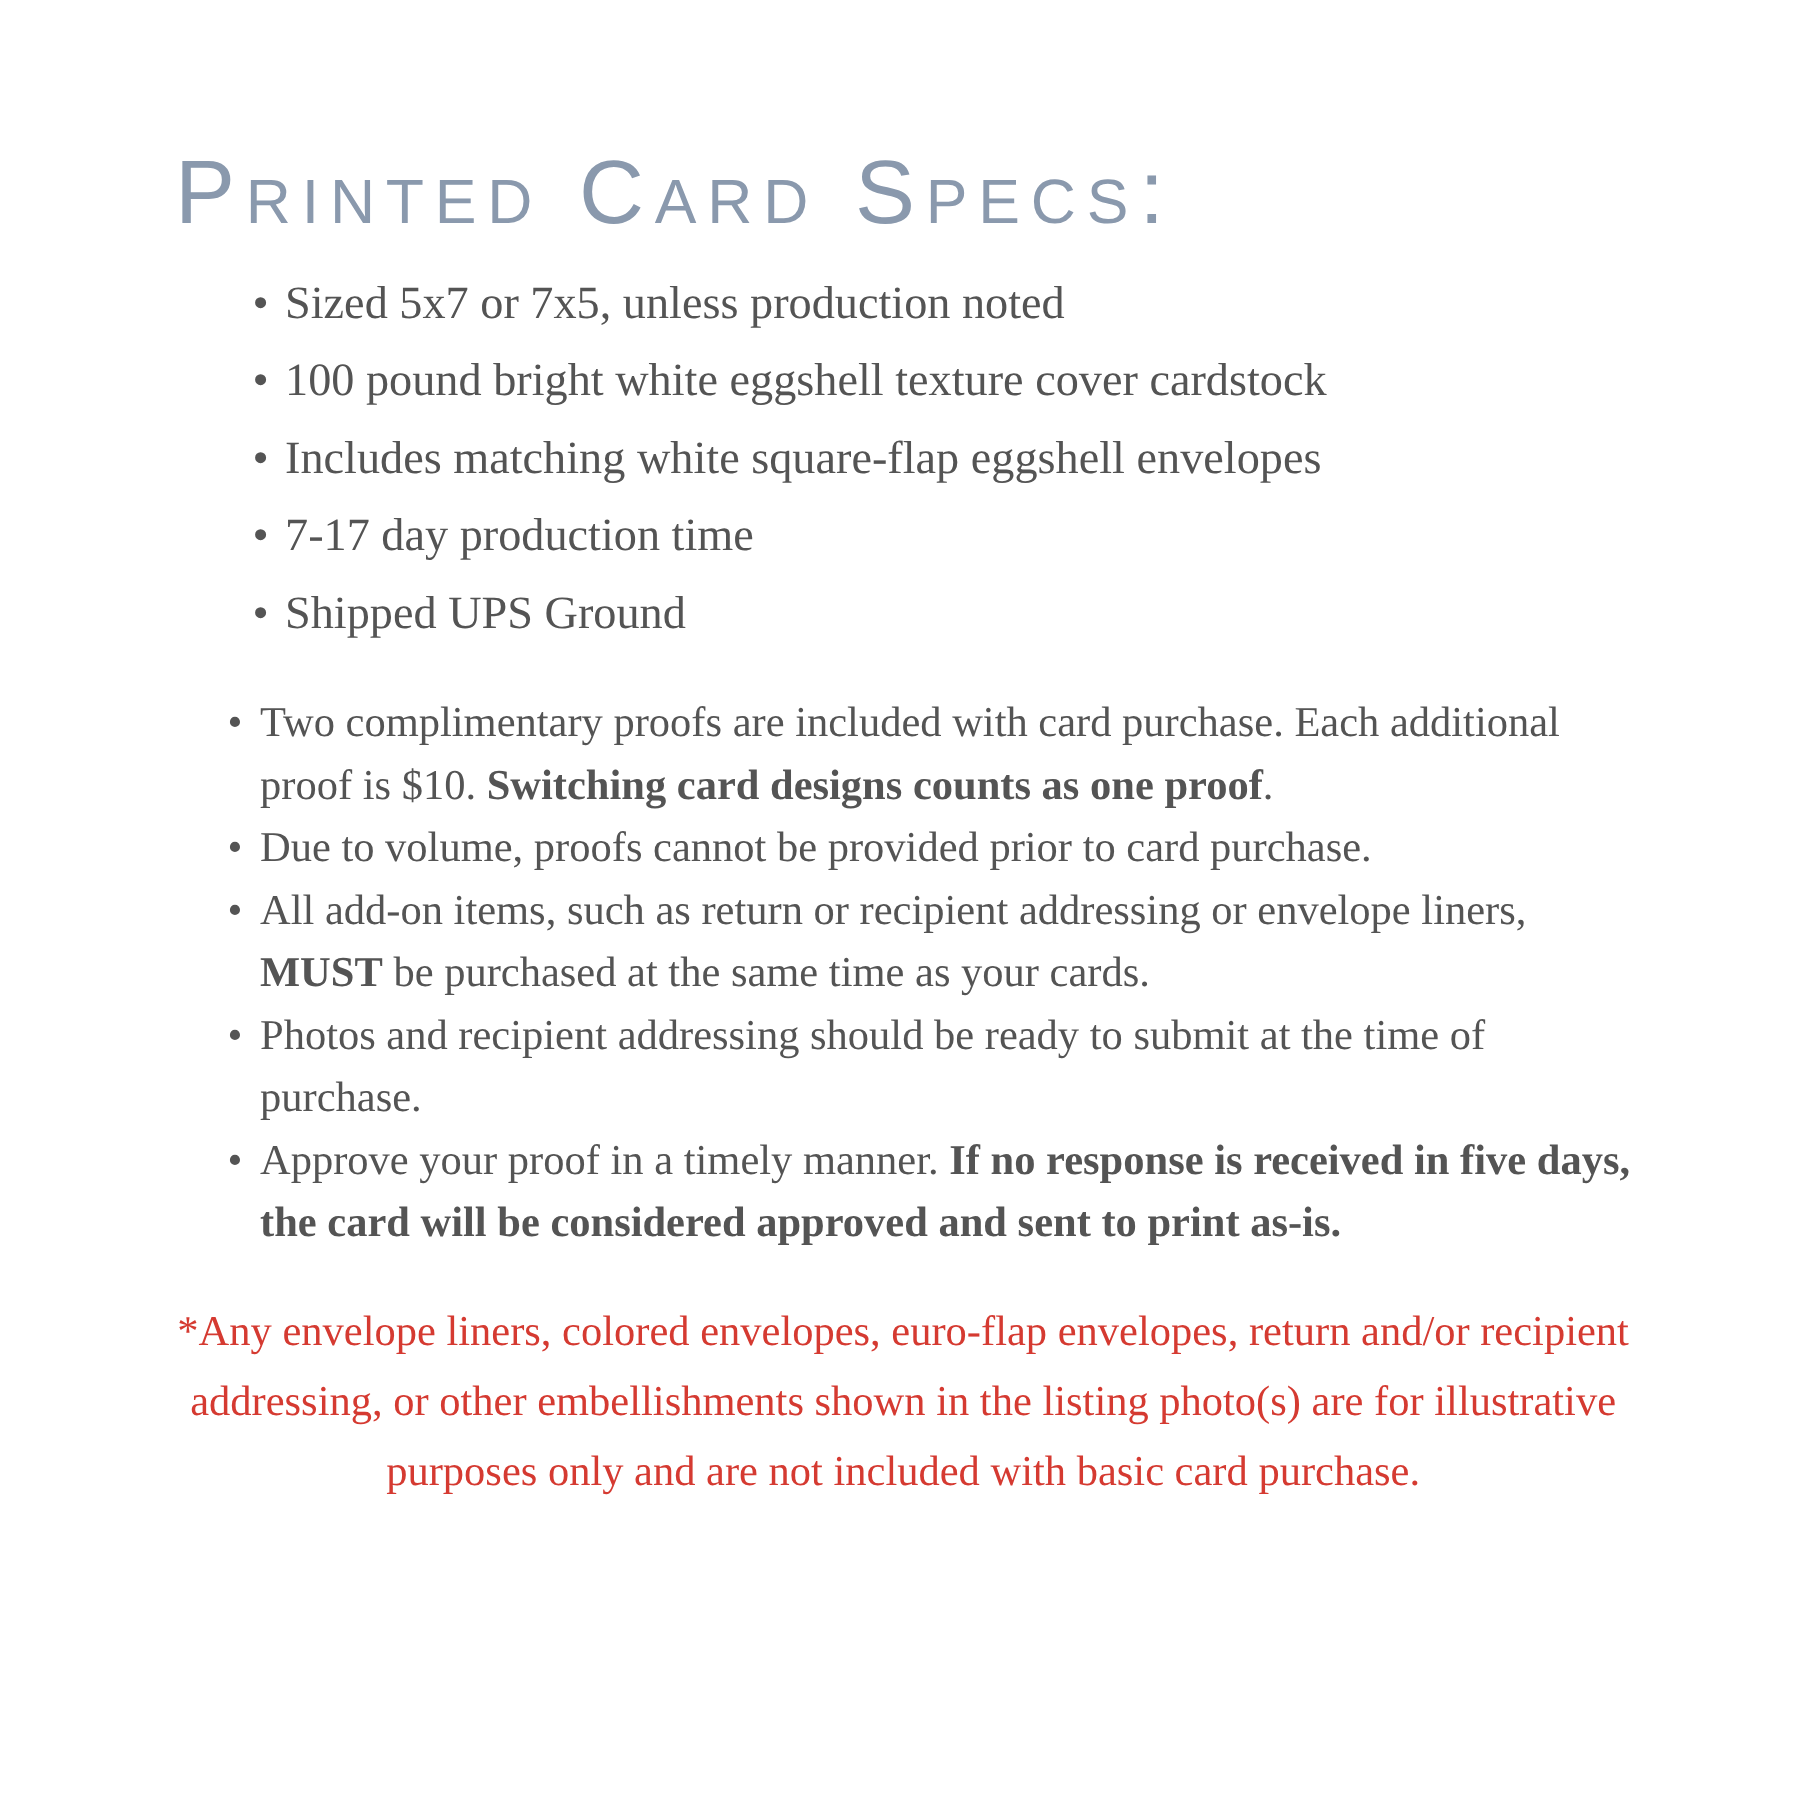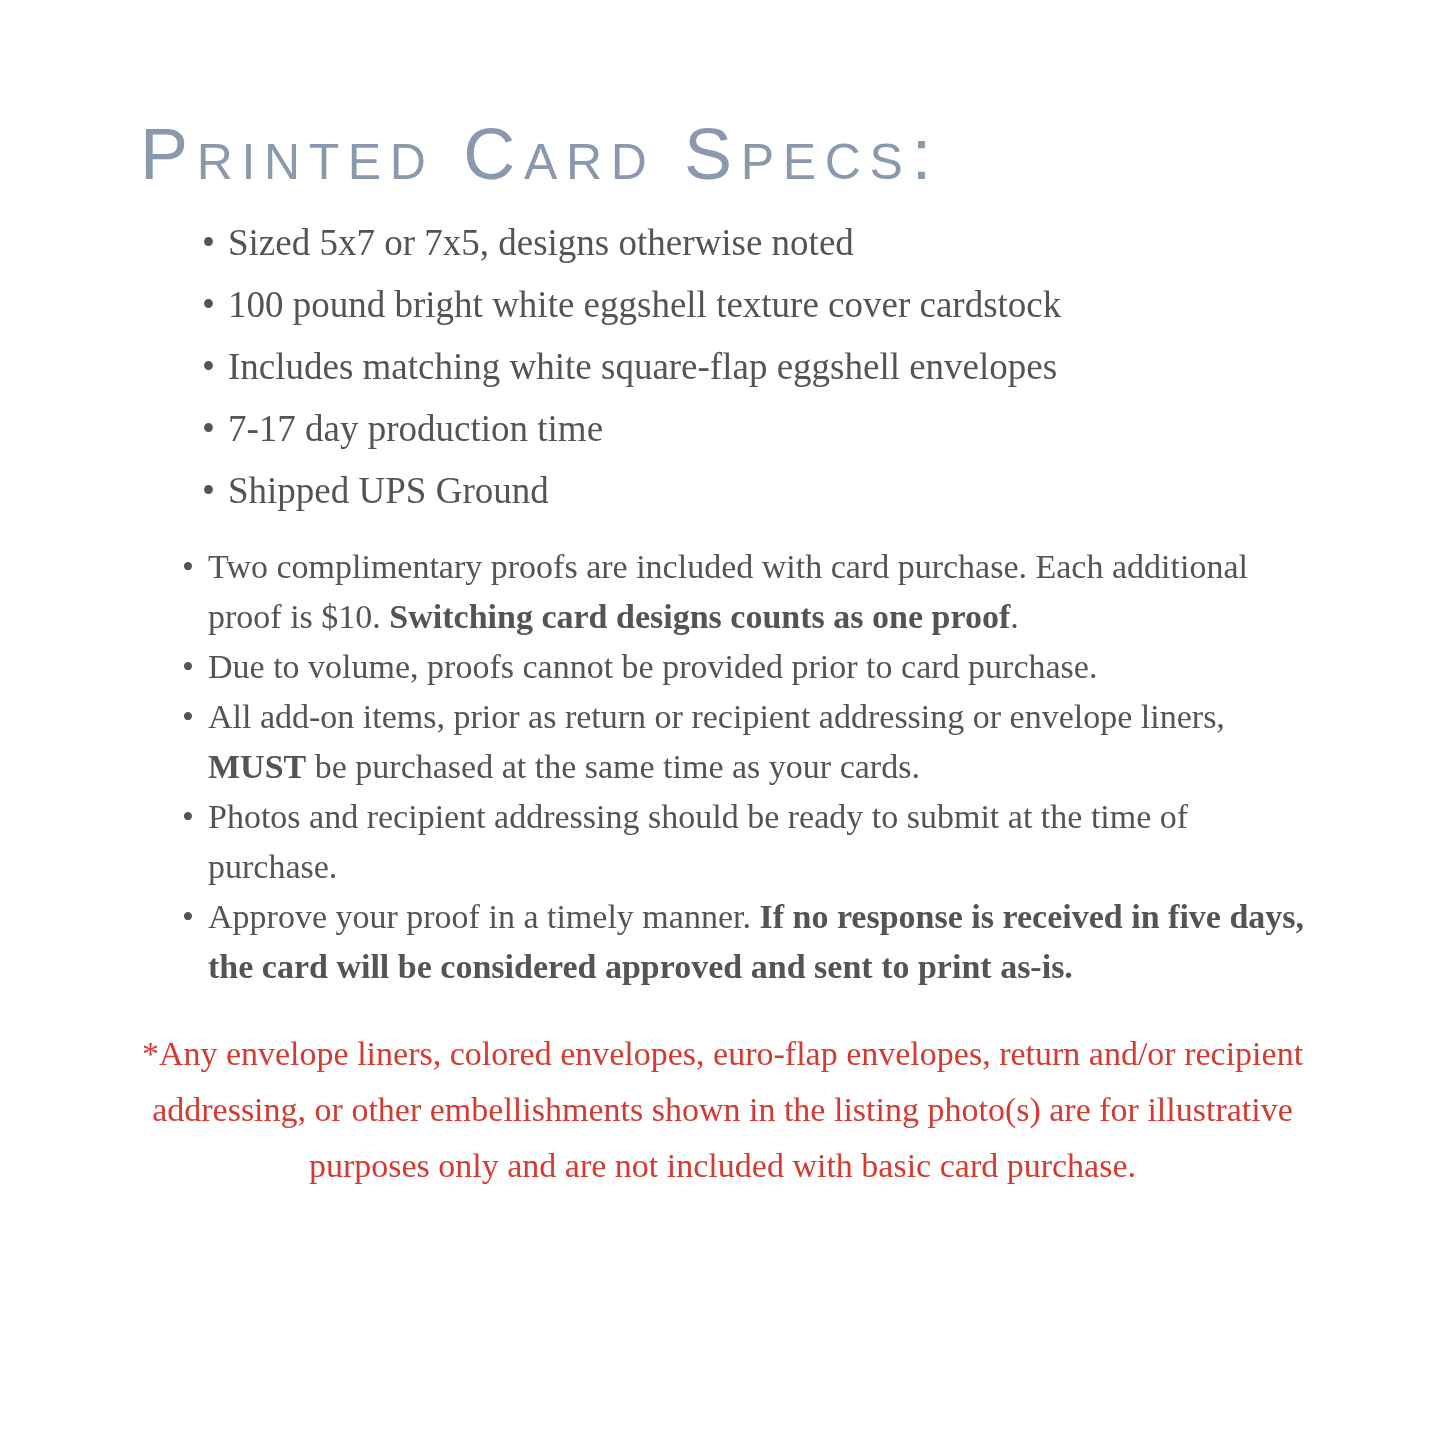--- a/index.html
+++ b/index.html
@@ -38,21 +38,21 @@
     font-size: 37px;
     line-height: 42px;
   }
   ul.spec-list li {
     position: relative;
     padding-left: 26px;
     margin-bottom: 20px;
   }
   ul.policy-list {
     list-style: none;
-    margin: 30px 0 0 42px;
+    margin: 42px 0 0 42px;
     padding: 0;
     font-size: 34px;
     line-height: 50px;
   }
   ul.policy-list li {
     position: relative;
     padding-left: 26px;
     margin-bottom: 0;
   }
   ul.spec-list li::before,
@@ -76,31 +76,31 @@
   }
 </style>
 </head>
 <body>
 
 <div class="canvas">
 
   <h1 class="section-heading">Printed Card Specs:</h1>
 
   <ul class="spec-list">
-      <li>Sized 5x7 or 7x5, designs otherwise noted</li>
+      <li>Sized 5x7 or 7x5, unless production noted</li>
       <li>100 pound bright white eggshell texture cover cardstock</li>
       <li>Includes matching white square-flap eggshell envelopes</li>
       <li>7-17 day production time</li>
       <li>Shipped UPS Ground</li>
     </ul>
 
 
   <ul class="policy-list">
       <li><span>Two complimentary proofs are included with card purchase. Each additional proof is $10. </span><strong class="policy-bold">Switching card designs counts as one proof</strong><span>.</span></li>
       <li><span>Due to volume, proofs cannot be provided prior to card purchase.</span></li>
-      <li><span>All add-on items, prior as return or recipient addressing or envelope liners, </span><strong class="policy-bold">MUST</strong><span> be purchased at the same time as your cards.</span></li>
+      <li><span>All add-on items, such as return or recipient addressing or envelope liners, </span><strong class="policy-bold">MUST</strong><span> be purchased at the same time as your cards.</span></li>
       <li><span>Photos and recipient addressing should be ready to submit at the time of purchase.</span></li>
       <li><span>Approve your proof in a timely manner. </span><strong class="policy-bold">If no response is received in five days, the card will be considered approved and sent to print as-is.</strong></li>
     </ul>
 
   <p class="disclaimer">*Any envelope liners, colored envelopes, euro-flap envelopes, return and/or recipient addressing, or other embellishments shown in the listing photo(s) are for illustrative purposes only and are not included with basic card purchase.</p>
 
 </div>
 
 </body></html>

